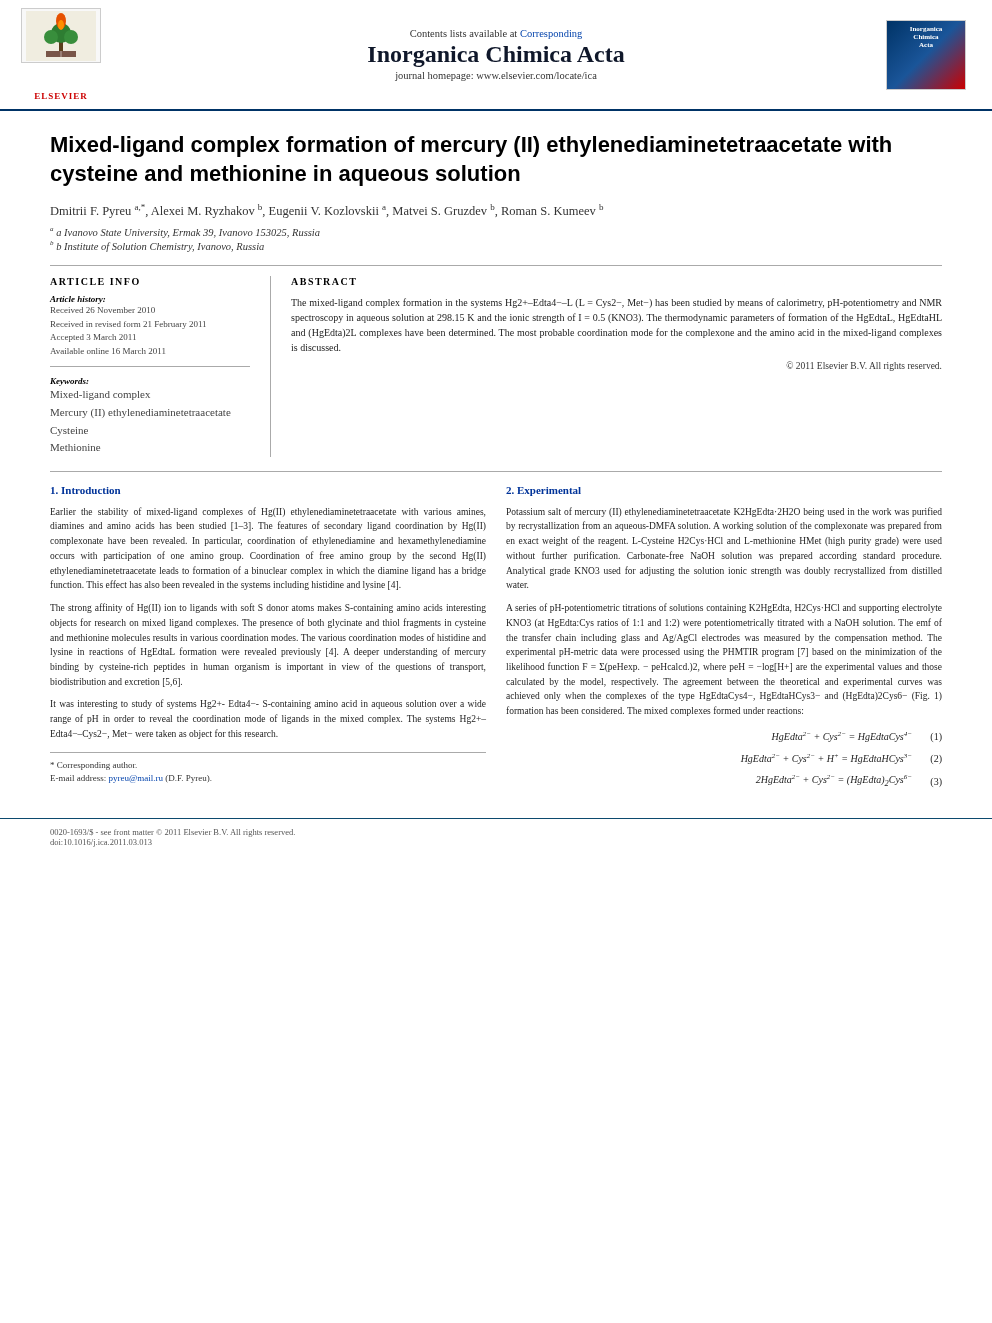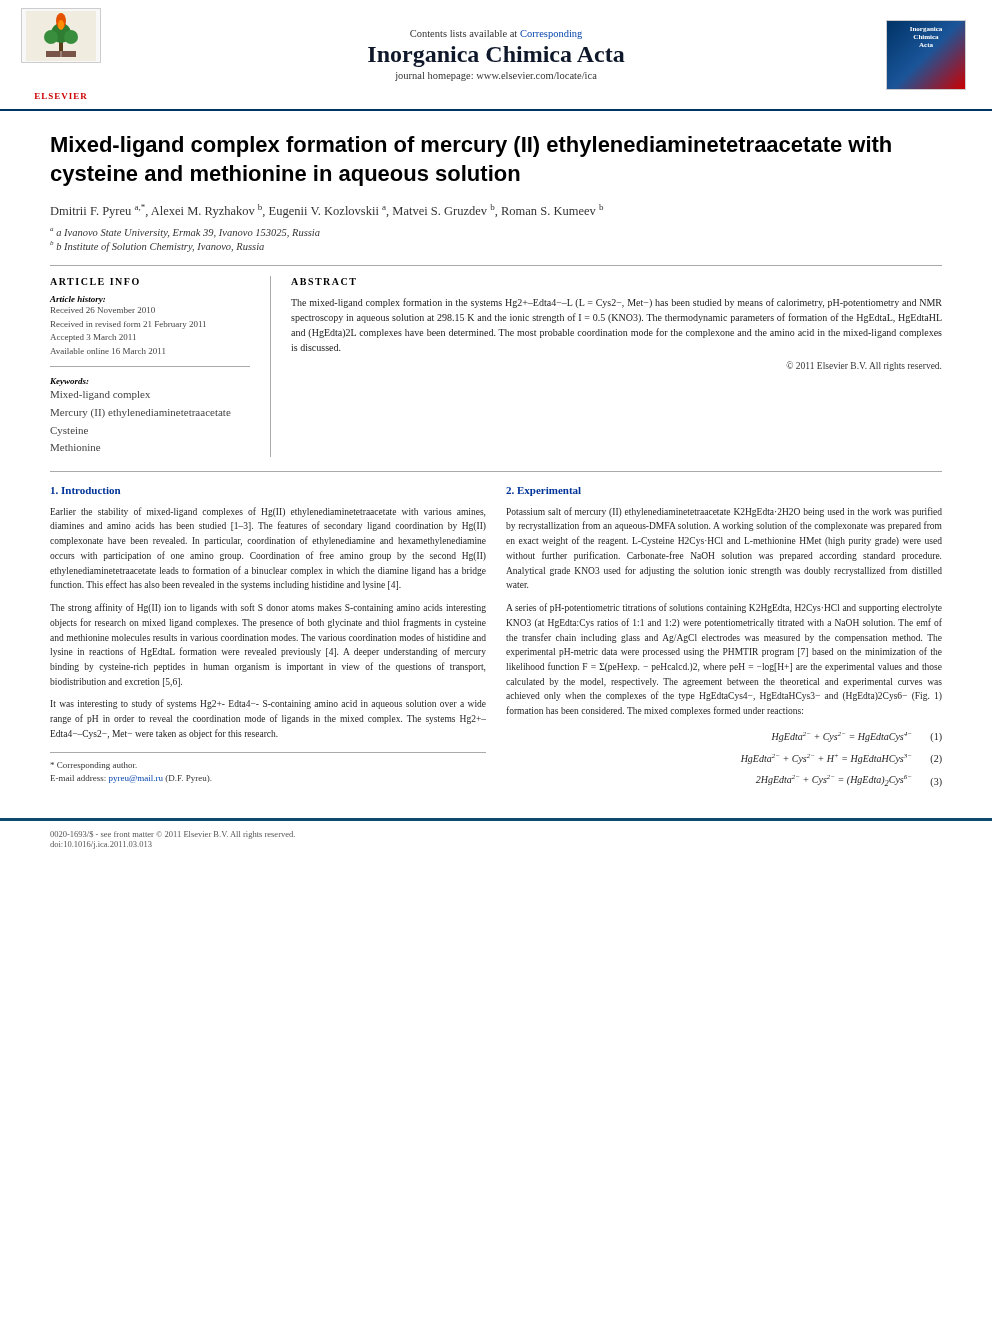--- a/index.html
+++ b/index.html
@@ -238,21 +238,21 @@
       margin-top: 10px;
       padding-top: 6px;
       font-size: 9px;
       color: #333;
     }
     .footer-bar {
       background: #fff;
       padding: 8px 50px;
       font-size: 8.5px;
       color: #555;
-      border-top: 3px solid #0c4a6e;
+      border-top: 1px solid #0c4a6e;
     }
     .vertical-divider {
       width: 1px;
       background: #aaa;
       margin: 0;
     }
     .info-history-label {
       font-style: italic;
       font-size: 9px;
       font-weight: bold;

